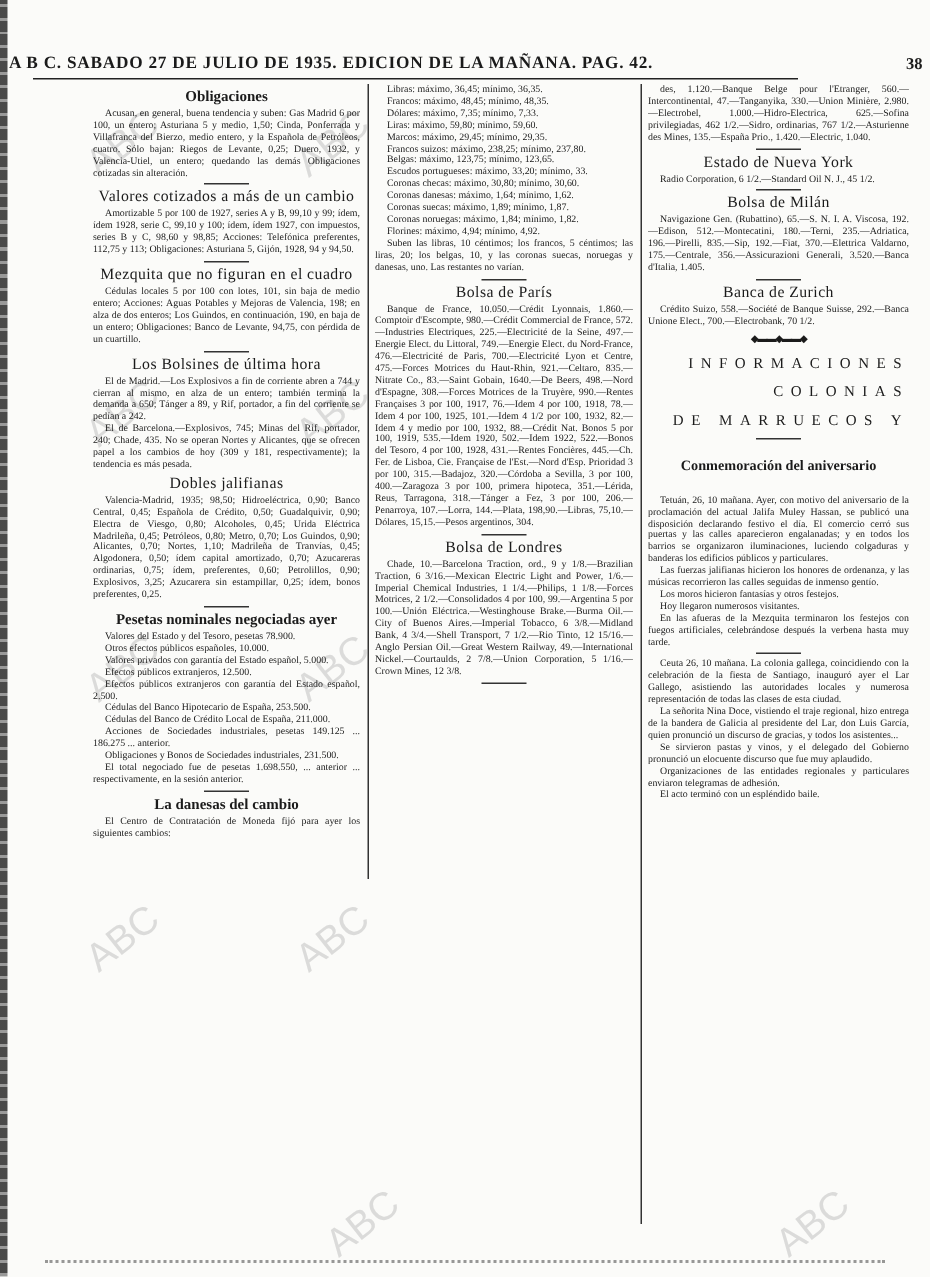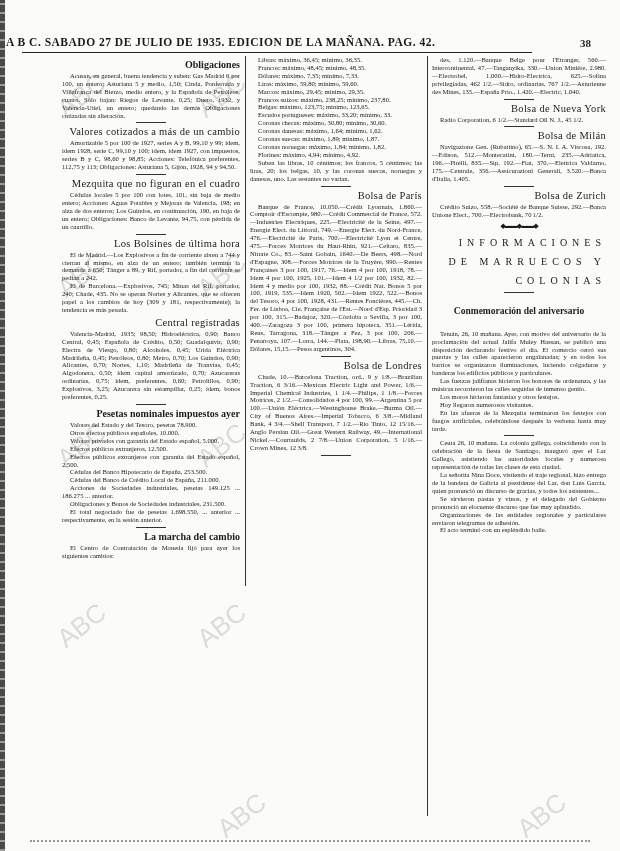--- a/index.html
+++ b/index.html
@@ -6,27 +6,27 @@
   body {
     width:620px; height:851px; overflow:hidden; position:relative;
     background:#fbfbf9; color:#1b1b1b;
     font-family:"Liberation Serif","DejaVu Serif",serif;
   }
   .leftedge { position:absolute; left:0; top:0; width:5px; height:851px;
     background:repeating-linear-gradient(#2a2a2a 0 3px,#888 3px 5px,#2a2a2a 5px 9px); opacity:.85; }
   .header { position:absolute; left:6px; top:36px; width:510px; height:16px;
     font-size:11.5px; letter-spacing:.5px; white-space:nowrap; font-weight:bold; }
   .rule { position:absolute; left:22px; top:52px; width:510px; border-top:1.3px solid #222; }
-  .pagemark { position:absolute; left:580px; top:37px; font-size:11px; font-weight:bold; }
+  .pagemark { position:absolute; left:604px; top:37px; font-size:11px; font-weight:bold; }
   .col { position:absolute; top:56px; font-size:6.6px; line-height:7.9px; text-align:justify; }
   #c1 { left:62px; width:178px; }
   #c2 { left:250px; width:172px; }
   #c3 { left:432px; width:174px; }
   .vsep { position:absolute; top:56px; width:0; border-left:1px solid #333; }
-  .h { text-align:right; font-weight:bold; font-size:10px; line-height:11px; margin:3px 0 2px 0; }
+  .h { text-align:center; font-weight:bold; font-size:10px; line-height:11px; margin:3px 0 2px 0; }
   .h.big { font-size:10.5px; font-weight:normal; letter-spacing:.3px; }
   .p { text-indent:8px; margin:0; }
   .dash { width:30px; margin:3px auto; border-top:1px solid #333; }
   .orn { text-align:center; font-size:7px; letter-spacing:-1px; margin:4px 0; }
   .hero { text-align:right; font-size:10px; letter-spacing:5px; line-height:16px; margin:3px 0; font-weight:normal; }
   .sub { text-align:center; font-size:9.5px; line-height:13px; font-weight:bold; margin:12px 0; }
   .wm { position:absolute; font-family:"Liberation Sans",sans-serif; font-size:26px; color:rgba(160,160,160,.35);
     transform:rotate(-38deg); pointer-events:none; }
   .foot { position:absolute; left:30px; top:840px; width:560px; border-top:2px dotted #555; opacity:.6; }
 </style>
@@ -68,40 +68,40 @@
     <div class="h big">Mezquita que no figuran en el cuadro</div>
     <p class="p">Cédulas locales 5 por 100 con lotes, 101, sin baja de medio entero; Acciones: Aguas Potables y Mejoras de Valencia, 198; en alza de dos enteros; Los Guindos, en continuación, 190, en baja de un entero; Obligaciones: Banco de Levante, 94,75, con pérdida de un cuartillo.</p>
   </div>
   <div class="dash"></div>
   <div>
     <div class="h big">Los Bolsines de última hora</div>
     <p class="p">El de Madrid.—Los Explosivos a fin de corriente abren a 744 y cierran al mismo, en alza de un entero; también termina la demanda a 650; Tánger a 89, y Rif, portador, a fin del corriente se pedían a 242.</p>
     <p class="p">El de Barcelona.—Explosivos, 745; Minas del Rif, portador, 240; Chade, 435. No se operan Nortes y Alicantes, que se ofrecen papel a los cambios de hoy (309 y 181, respectivamente); la tendencia es más pesada.</p>
   </div>
   <div>
-    <div class="h big">Central registradas</div>
+    <div class="h big">Dobles jalifianas</div>
     <p class="p">Valencia-Madrid, 1935; 98,50; Hidroeléctrica, 0,90; Banco Central, 0,45; Española de Crédito, 0,50; Guadalquivir, 0,90; Electra de Viesgo, 0,80; Alcoholes, 0,45; Urida Eléctrica Madrileña, 0,45; Petróleos, 0,80; Metro, 0,70; Los Guindos, 0,90; Alicantes, 0,70; Nortes, 1,10; Madrileña de Tranvías, 0,45; Algodonera, 0,50; ídem capital amortizado, 0,70; Azucareras ordinarias, 0,75; ídem, preferentes, 0,60; Petrolillos, 0,90; Explosivos, 3,25; Azucarera sin estampillar, 0,25; ídem, bonos preferentes, 0,25.</p>
   </div>
   <div class="dash"></div>
   <div>
-    <div class="h">Pesetas nominales impuestos ayer</div>
+    <div class="h">Pesetas nominales negociadas ayer</div>
     <p class="p">Valores del Estado y del Tesoro, pesetas 78.900.</p>
     <p class="p">Otros efectos públicos españoles, 10.000.</p>
     <p class="p">Valores privados con garantía del Estado español, 5.000.</p>
     <p class="p">Efectos públicos extranjeros, 12.500.</p>
     <p class="p">Efectos públicos extranjeros con garantía del Estado español, 2.500.</p>
     <p class="p">Cédulas del Banco Hipotecario de España, 253.500.</p>
     <p class="p">Cédulas del Banco de Crédito Local de España, 211.000.</p>
     <p class="p">Acciones de Sociedades industriales, pesetas 149.125 ... 186.275 ... anterior.</p>
     <p class="p">Obligaciones y Bonos de Sociedades industriales, 231.500.</p>
     <p class="p">El total negociado fue de pesetas 1.698.550, ... anterior ... respectivamente, en la sesión anterior.</p>
   </div>
   <div class="dash"></div>
   <div>
-    <div class="h">La marcha del cambio</div>
+    <div class="h">La danesas del cambio</div>
     <p class="p">El Centro de Contratación de Moneda fijó para ayer los siguientes cambios:</p>
   </div>
 </div>
 
 <div class="col" id="c2">
   <div>
     <p class="p">Libras: máximo, 36,45; mínimo, 36,35.</p>
     <p class="p">Francos: máximo, 48,45; mínimo, 48,35.</p>
     <p class="p">Dólares: máximo, 7,35; mínimo, 7,33.</p>
     <p class="p">Liras: máximo, 59,80; mínimo, 59,60.</p>
@@ -126,38 +126,38 @@
     <div class="h big">Bolsa de Londres</div>
     <p class="p">Chade, 10.—Barcelona Traction, ord., 9 y 1/8.—Brazilian Traction, 6 3/16.—Mexican Electric Light and Power, 1/6.—Imperial Chemical Industries, 1 1/4.—Philips, 1 1/8.—Forces Motrices, 2 1/2.—Consolidados 4 por 100, 99.—Argentina 5 por 100.—Unión Eléctrica.—Westinghouse Brake.—Burma Oil.—City of Buenos Aires.—Imperial Tobacco, 6 3/8.—Midland Bank, 4 3/4.—Shell Transport, 7 1/2.—Rio Tinto, 12 15/16.—Anglo Persian Oil.—Great Western Railway, 49.—International Nickel.—Courtaulds, 2 7/8.—Union Corporation, 5 1/16.—Crown Mines, 12 3/8.</p>
   </div>
   <div class="dash"></div>
 </div>
 
 <div class="col" id="c3">
   <p class="p">des, 1.120.—Banque Belge pour l'Etranger, 560.—Intercontinental, 47.—Tanganyika, 330.—Union Minière, 2.980.—Electrobel, 1.000.—Hidro-Electrica, 625.—Sofina privilegiadas, 462 1/2.—Sidro, ordinarias, 767 1/2.—Asturienne des Mines, 135.—España Prio., 1.420.—Electric, 1.040.</p>
   <div class="dash"></div>
   <div>
-    <div class="h big">Bolsa de Nueva York</div>
+    <div class="h big">Estado de Nueva York</div>
     <p class="p">Radio Corporation, 6 1/2.—Standard Oil N. J., 45 1/2.</p>
   </div>
   <div class="dash"></div>
   <div>
     <div class="h big">Bolsa de Milán</div>
     <p class="p">Navigazione Gen. (Rubattino), 65.—S. N. I. A. Viscosa, 192.—Edison, 512.—Montecatini, 180.—Terni, 235.—Adriatica, 196.—Pirelli, 835.—Sip, 192.—Fiat, 370.—Elettrica Valdarno, 175.—Centrale, 356.—Assicurazioni Generali, 3.520.—Banca d'Italia, 1.405.</p>
   </div>
   <div class="dash"></div>
   <div>
-    <div class="h big">Bolsa de Zurich</div>
+    <div class="h big">Banca de Zurich</div>
     <p class="p">Crédito Suizo, 558.—Société de Banque Suisse, 292.—Banca Unione Elect., 700.—Electrobank, 70 1/2.</p>
   </div>
   <div class="orn">◆▬▬◆▬▬◆</div>
   <div>
     <div class="hero">INFORMACIONES</div>
+    <div class="hero">COLONIAS</div>
     <div class="hero">DE MARRUECOS Y</div>
-    <div class="hero">COLONIAS</div>
     <div class="dash"></div>
     <div>
       <div class="sub">Conmemoración del aniversario</div>
       <p class="p">Tetuán, 26, 10 mañana. Ayer, con motivo del aniversario de la proclamación del actual Jalifa Muley Hassan, se publicó una disposición declarando festivo el día. El comercio cerró sus puertas y las calles aparecieron engalanadas; y en todos los barrios se organizaron iluminaciones, luciendo colgaduras y banderas los edificios públicos y particulares.</p>
       <p class="p">Las fuerzas jalifianas hicieron los honores de ordenanza, y las músicas recorrieron las calles seguidas de inmenso gentío.</p>
       <p class="p">Los moros hicieron fantasías y otros festejos.</p>
       <p class="p">Hoy llegaron numerosos visitantes.</p>
       <p class="p">En las afueras de la Mezquita terminaron los festejos con fuegos artificiales, celebrándose después la verbena hasta muy tarde.</p>
     </div>
     <div class="dash"></div>

